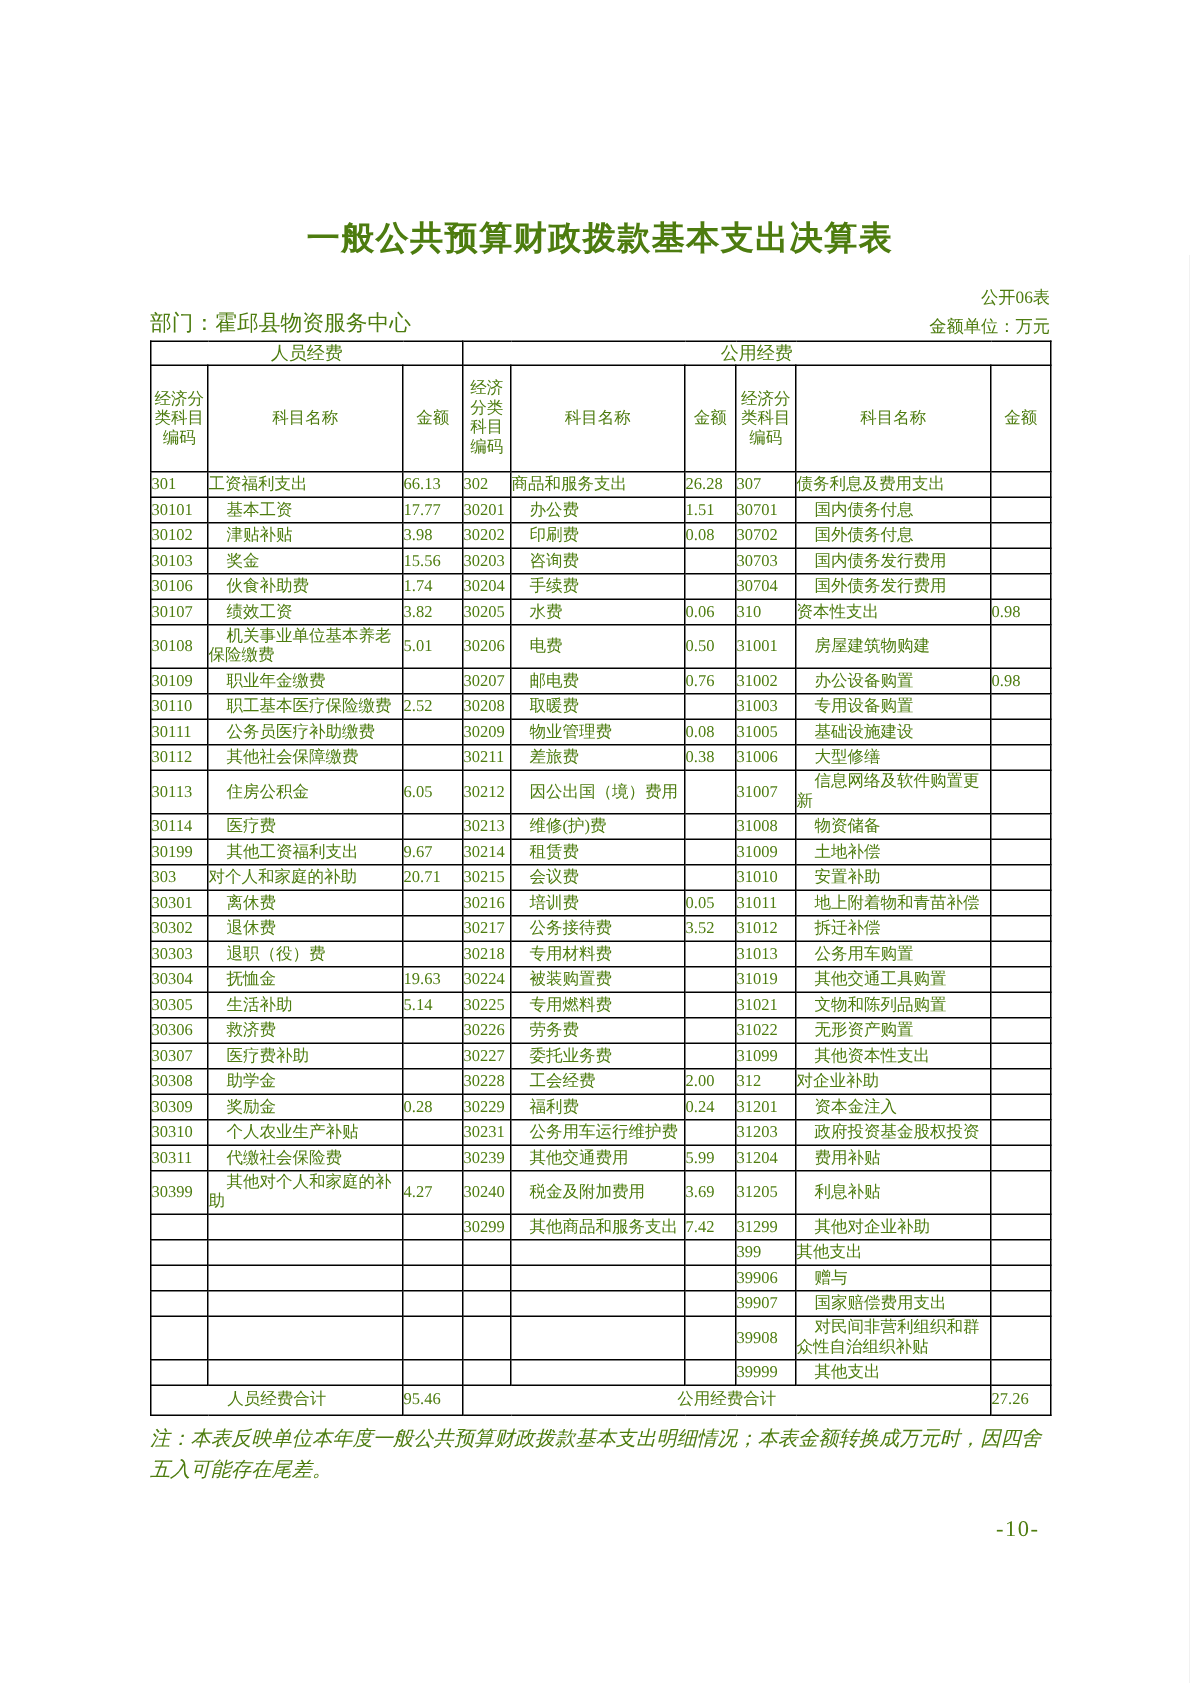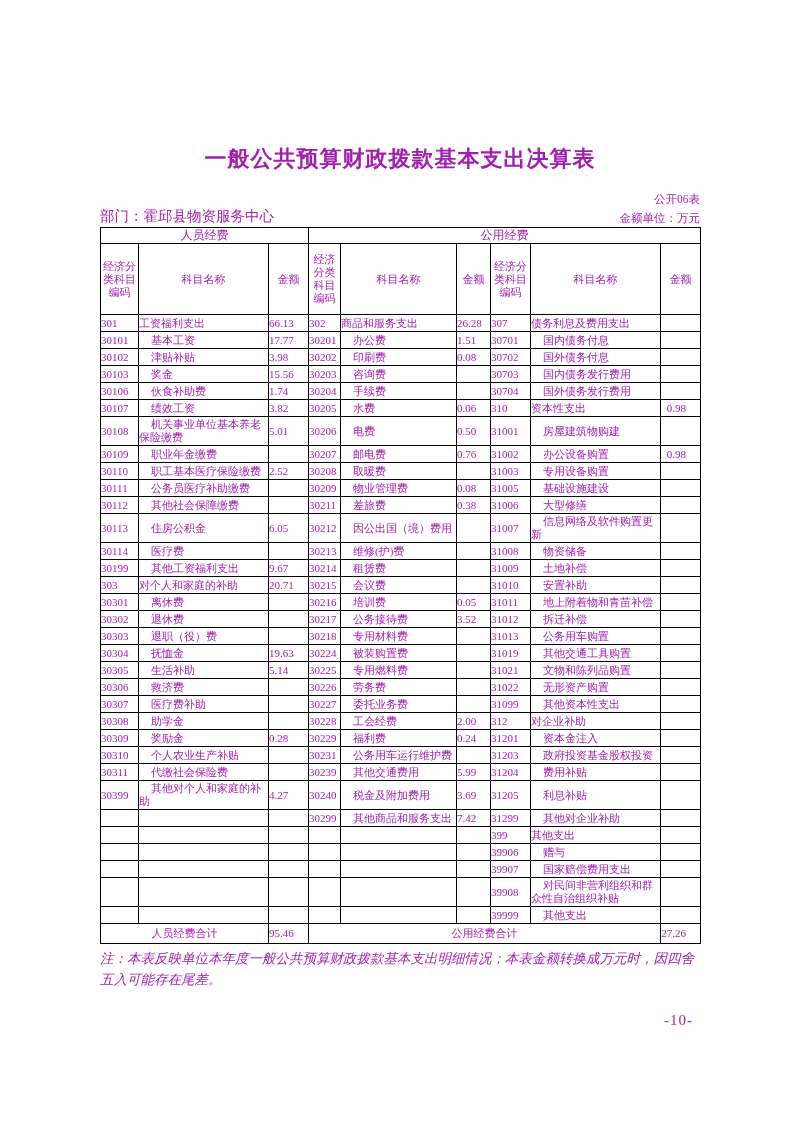--- a/index.html
+++ b/index.html
@@ -2,21 +2,21 @@
 <html><head>
 <meta charset="utf-8">
 <style>
   html,body { margin:0; padding:0; background:#e8e8e8; }
   .page {
     position: relative;
     width: 793px;
     height: 1122px;
     margin: 0 auto;
     background: #ffffff;
-    color: #a21caf;
+    color: #4d7c0f;
     font-family: "Liberation Serif", "DejaVu Serif", serif;
     overflow: hidden;
   }
   .content {
     width: 600px;
     margin-left: 100px;
     padding-top: 146px;
   }
   .doc-title {
     text-align: center;
@@ -58,21 +58,21 @@
     line-height: 13px;
     padding: 1px 0;
   }
   tr.grp th { height: 13px; text-align: center; font-size: 12px; }
   tr.colhead th { height: 70px; text-align: center; padding: 0 1px; }
   tbody td { height: 14px; }
   td.code { text-align: left; padding-left: 2px; }
   td.name { text-align: left; padding-left: 1px; padding-right: 1px; }
   td.name.sub { text-indent: 12px; }
   td.amt { text-align: left; padding-left: 2px; }
-  td.amt.right { text-align: right; padding-right: 14px; padding-left: 0; }
+  td.amt.right { text-align: left; padding-right: 2px; padding-left: 0; }
   tfoot td { height: 17px; }
   td.total-label { text-align: center; margin-left: 44px; }
 
   .footnote {
     margin-top: 4px;
     width: 600px;
     font-size: 13.5px;
     line-height: 21px;
     text-align: left;
     font-style: italic;

